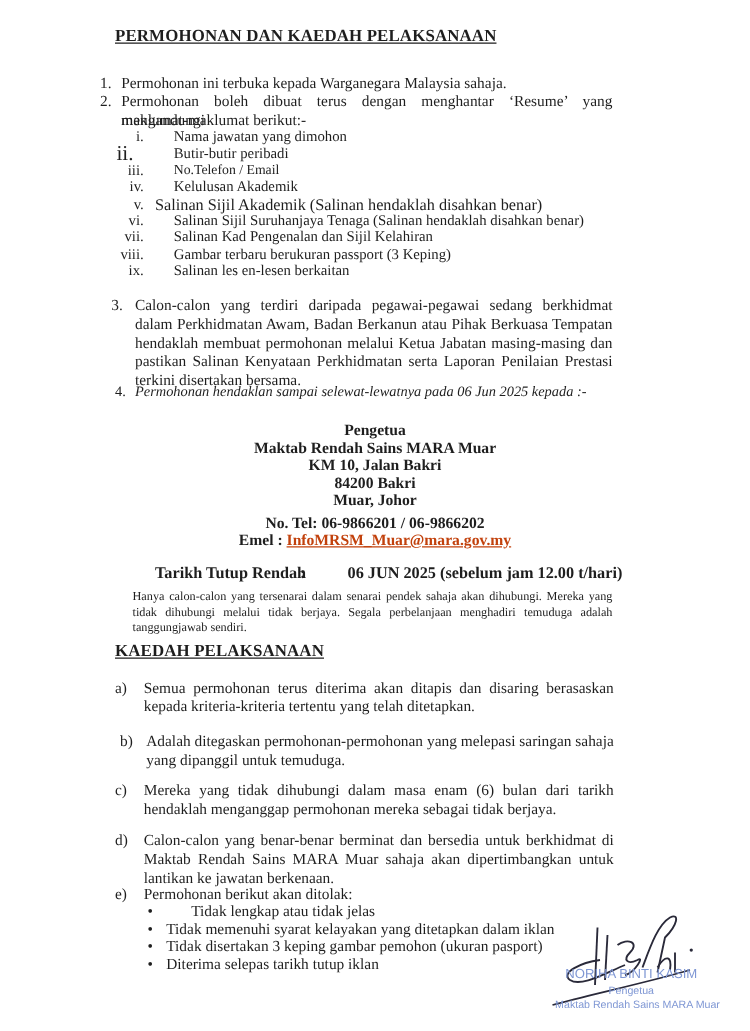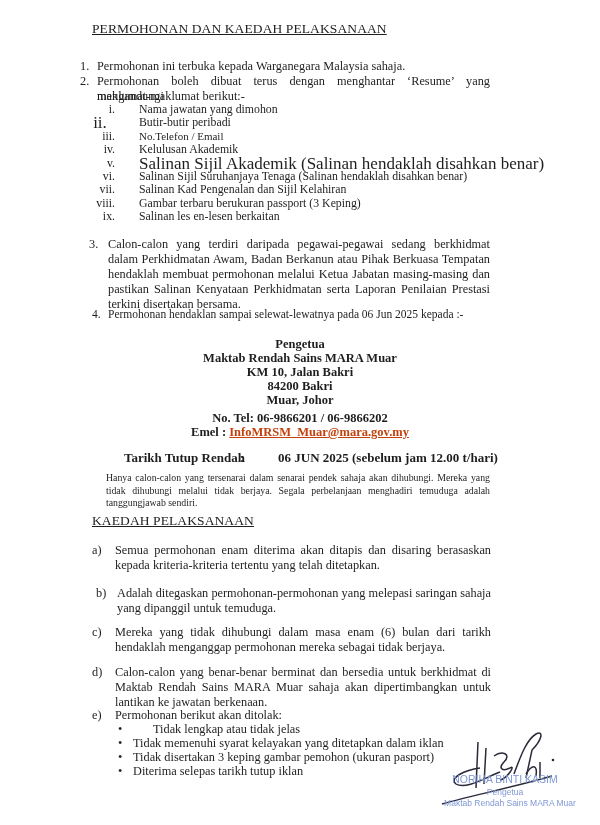--- a/index.html
+++ b/index.html
@@ -1,19 +1,19 @@
 <!DOCTYPE html>
 <html><head>
 <meta charset="utf-8">
 <style>
   html, body { margin: 0; padding: 0; background: #ffffff; }
   body { width: 600px; height: 825px; position: relative; overflow: hidden;
          font-family: "Liberation Serif", "DejaVu Serif", serif; color: #1e1e1e; }
   .abs { position: absolute; white-space: nowrap; }
-  .h { font-weight: normal; text-decoration: underline; font-size: 13.5px; letter-spacing: 0.1px; }
+  .h { font-weight: bold; text-decoration: underline; font-size: 13.5px; letter-spacing: 0.1px; }
   .t { font-size: 12.3px; line-height: 15px; }
   .j { text-align: justify; text-align-last: left; white-space: normal; }
   .center { position: absolute; left: 0; width: 600px; text-align: center; font-weight: bold;
             font-size: 12.5px; white-space: nowrap; }
   .small { font-size: 9.8px; line-height: 12.5px; }
   a.link { color: #c2410c; text-decoration: underline; }
   .sig-text { position: absolute; color: #7f97d4; font-family: "Liberation Sans", "DejaVu Sans", sans-serif;
               white-space: nowrap; text-align: center; }
 </style>
 </head>
@@ -31,57 +31,57 @@
 <div id="sublist">
     <div class="abs t" style="left: 85px; top: 102px; width: 30px; text-align: right; font-size: 11.8px;">i.</div>
     <div class="abs t" style="left: 139px; top: 102px; font-size: 11.8px;">Nama jawatan yang dimohon</div>
     <div class="abs t" style="left: 85px; top: 115.4px; width: 30px; text-align: center; font-size: 17px;">ii.</div>
     <div class="abs t" style="left: 139px; top: 115.4px; font-size: 11.8px;">Butir-butir peribadi</div>
     <div class="abs t" style="left: 85px; top: 128.8px; width: 30px; text-align: right; font-size: 11.8px;">iii.</div>
     <div class="abs t" style="left: 139px; top: 128.8px; font-size: 11px;">No.Telefon / Email</div>
     <div class="abs t" style="left: 85px; top: 142.2px; width: 30px; text-align: right; font-size: 11.8px;">iv.</div>
     <div class="abs t" style="left: 139px; top: 142.2px; font-size: 11.8px;">Kelulusan Akademik</div>
     <div class="abs t" style="left: 85px; top: 155.6px; width: 30px; text-align: right; font-size: 11.8px;">v.</div>
-    <div class="abs t" style="left: 139px; top: 155.6px; font-size: 17px;">Salinan Sijil Akademik (Salinan hendaklah disahkan benar)</div>
+    <div class="abs t" style="left: 124px; top: 155.6px; font-size: 13px;">Salinan Sijil Akademik (Salinan hendaklah disahkan benar)</div>
     <div class="abs t" style="left: 85px; top: 169px; width: 30px; text-align: right; font-size: 11.8px;">vi.</div>
     <div class="abs t" style="left: 139px; top: 169px; font-size: 11.8px;">Salinan Sijil Suruhanjaya Tenaga (Salinan hendaklah disahkan benar)</div>
     <div class="abs t" style="left: 85px; top: 182.4px; width: 30px; text-align: right; font-size: 11.8px;">vii.</div>
     <div class="abs t" style="left: 139px; top: 182.4px; font-size: 11.8px;">Salinan Kad Pengenalan dan Sijil Kelahiran</div>
     <div class="abs t" style="left: 85px; top: 195.8px; width: 30px; text-align: right; font-size: 11.8px;">viii.</div>
     <div class="abs t" style="left: 139px; top: 195.8px; font-size: 11.8px;">Gambar terbaru berukuran passport (3 Keping)</div>
     <div class="abs t" style="left: 85px; top: 209.2px; width: 30px; text-align: right; font-size: 11.8px;">ix.</div>
     <div class="abs t" style="left: 139px; top: 209.2px; font-size: 11.8px;">Salinan les en-lesen berkaitan</div>
   </div>
 
 <div class="abs t" style="left:89px; top:237px;">3.</div>
 <div class="abs t j" style="left:108px; top:237px; width:382px;">Calon-calon yang terdiri daripada pegawai-pegawai sedang berkhidmat dalam Perkhidmatan Awam, Badan Berkanun atau Pihak Berkuasa Tempatan hendaklah membuat permohonan melalui Ketua Jabatan masing-masing dan pastikan Salinan Kenyataan Perkhidmatan serta Laporan Penilaian Prestasi terkini disertakan bersama.</div>
 
 <div class="abs t" style="left:92px; top:307px; font-size:11.5px;">4.</div>
-<div class="abs t" style="left:108px; top:307px; font-size:11.5px;">Permohonan hendaklan sampai selewat-lewatnya pada 06 Jun 2025 kepada :-</div>
+<div class="abs t" style="left:108px; top:307px; font-size:11.5px;font-style:italic;">Permohonan hendaklan sampai selewat-lewatnya pada 06 Jun 2025 kepada :-</div>
 
 <div class="center" style="top:337px;">Pengetua</div>
 <div class="center" style="top:351px;">Maktab Rendah Sains MARA Muar</div>
 <div class="center" style="top:365px;">KM 10, Jalan Bakri</div>
 <div class="center" style="top:379px;">84200 Bakri</div>
 <div class="center" style="top:393px;">Muar, Johor</div>
 <div class="center" style="top:411px;">No. Tel: 06-9866201 / 06-9866202</div>
 <div class="center" style="top:425px;">
   <span>Emel : </span><a class="link">InfoMRSM_Muar@mara.gov.my</a>
 </div>
 
 <div class="abs" style="left:124px; top:450px; font-weight:bold; font-size:13px;">Tarikh Tutup Rendah</div>
 <div class="abs" style="left:240px; top:450px; font-weight:bold; font-size:13px;">:</div>
 <div class="abs" style="left:278px; top:450px; font-weight:bold; font-size:13px;">06 JUN 2025 (sebelum jam 12.00 t/hari)</div>
 
 <div class="abs small j" style="left:106px; top:472px; width:384px;">Hanya calon-calon yang tersenarai dalam senarai pendek sahaja akan dihubungi. Mereka yang tidak dihubungi melalui tidak berjaya. Segala perbelanjaan menghadiri temuduga adalah tanggungjawab sendiri.</div>
 
 <div class="abs h" style="left:92px; top:513px;">KAEDAH PELAKSANAAN</div>
 
 <div class="abs t" style="left:92px; top:543px;">a)</div>
-<div class="abs t j" style="left:115px; top:543px; width:376px;">Semua permohonan enam diterima akan ditapis dan disaring berasaskan kepada kriteria-kriteria tertentu yang telah ditetapkan.</div>
+<div class="abs t j" style="left:115px; top:543px; width:376px;">Semua permohonan terus diterima akan ditapis dan disaring berasaskan kepada kriteria-kriteria tertentu yang telah ditetapkan.</div>
 
 <div class="abs t" style="left:96px; top:586px;">b)</div>
 <div class="abs t j" style="left:117px; top:586px; width:374px;">Adalah ditegaskan permohonan-permohonan yang melepasi saringan sahaja yang dipanggil untuk temuduga.</div>
 
 <div class="abs t" style="left:92px; top:625px;">c)</div>
 <div class="abs t j" style="left:115px; top:625px; width:376px;">Mereka yang tidak dihubungi dalam masa enam (6) bulan dari tarikh hendaklah menganggap permohonan mereka sebagai tidak berjaya.</div>
 
 <div class="abs t" style="left:92px; top:665px;">d)</div>
 <div class="abs t j" style="left:115px; top:665px; width:376px;">Calon-calon yang benar-benar berminat dan bersedia untuk berkhidmat di Maktab Rendah Sains MARA Muar sahaja akan dipertimbangkan untuk lantikan ke jawatan berkenaan.</div>
 

